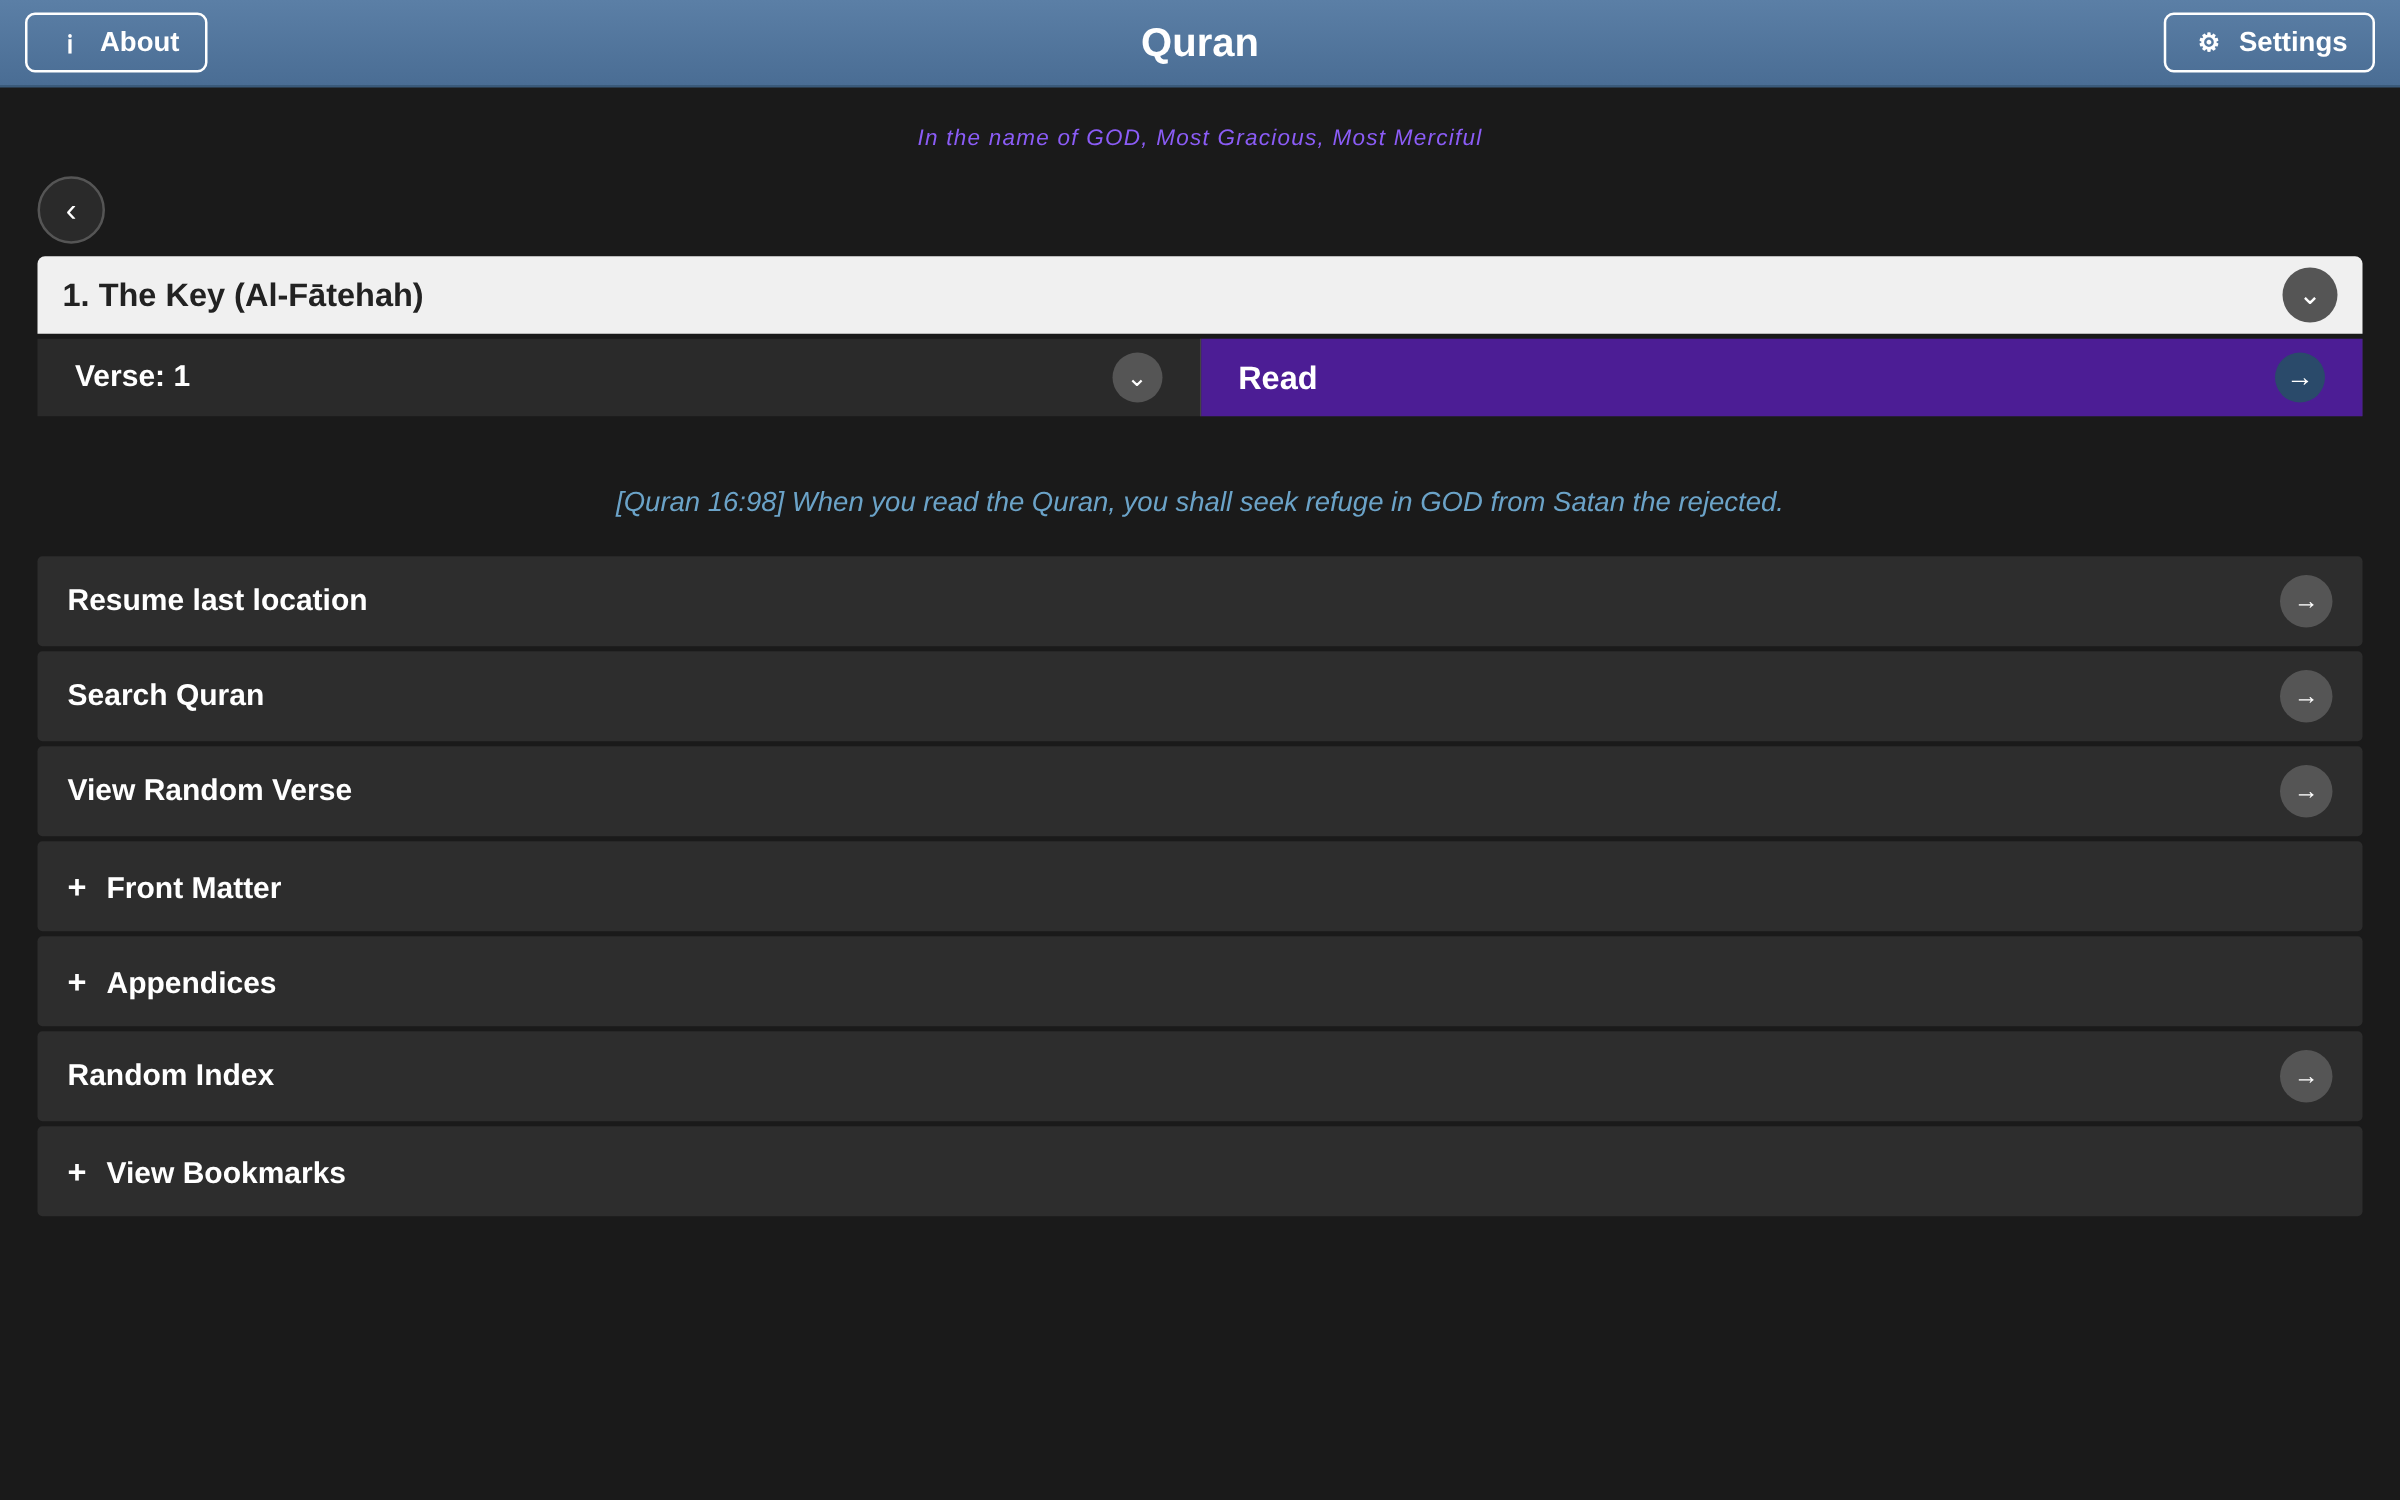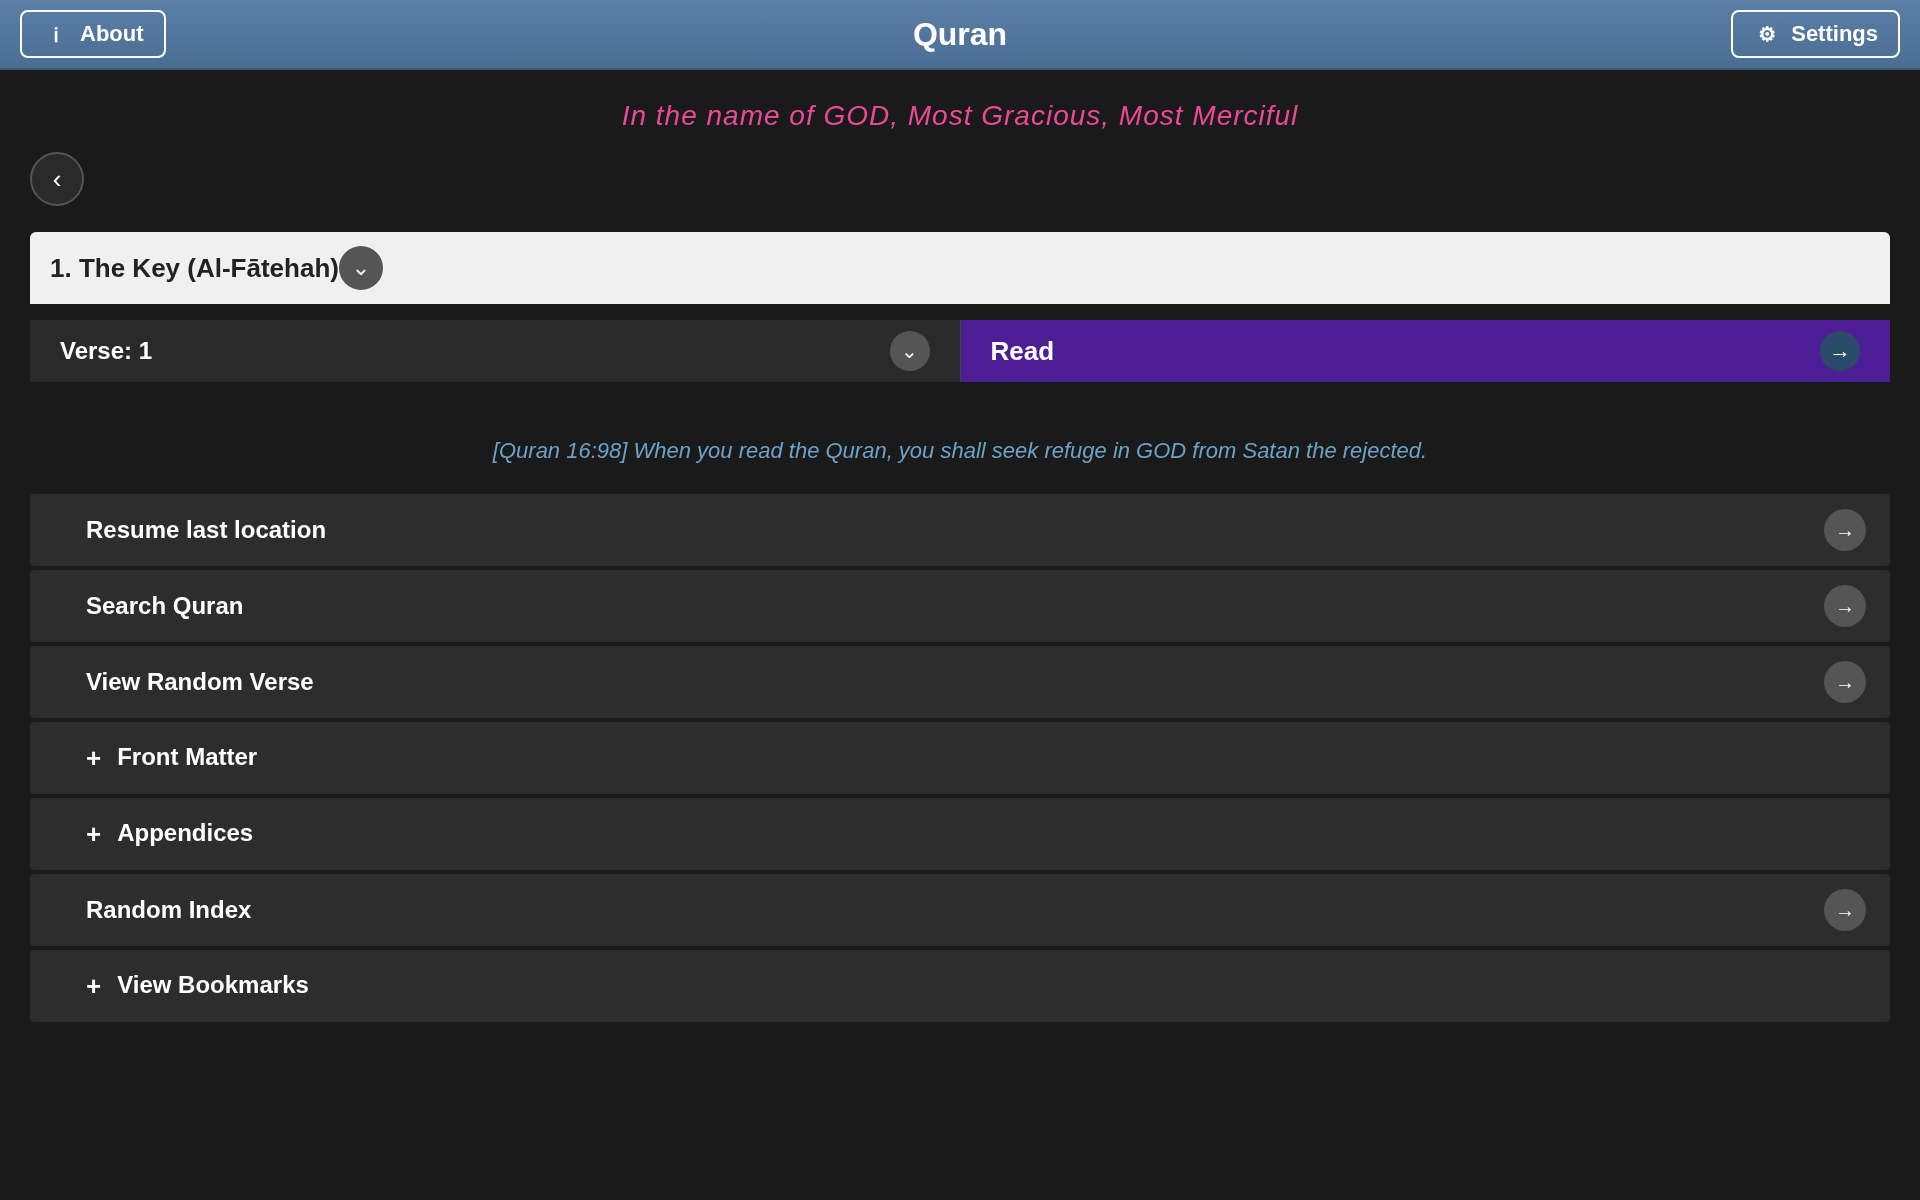--- a/index.html
+++ b/index.html
@@ -62,22 +62,22 @@
     }
 
     
     .subtitle-area {
       width: 100%;
       padding: 30px 0 10px 0;
       text-align: center;
     }
 
     .subtitle-text {
-      color: #ec4899;
-      font-size: 28px;
+      color: #8b5cf6;
+      font-size: 18px;
       font-style: italic;
       letter-spacing: 1px;
     }
 
     
     .back-area {
       padding: 10px 30px;
     }
 
     .back-btn {
@@ -89,27 +89,28 @@
       color: #ffffff;
       font-size: 26px;
       cursor: pointer;
       display: flex;
       align-items: center;
       justify-content: center;
     }
 
     
     .chapter-selector {
-      margin: 16px 30px;
+      margin: 0 30px;
       background: #f0f0f0;
       border-radius: 6px 6px 0 0;
       display: flex;
       align-items: center;
+      justify-content: space-between;
       padding: 0 20px;
-      height: 72px;
+      height: 62px;
     }
 
     .chapter-title {
       font-size: 26px;
       font-weight: bold;
       color: #222;
     }
 
     .chapter-dropdown-btn {
       width: 44px;
@@ -224,23 +225,22 @@
       padding: 0 24px;
       border-radius: 4px;
       cursor: pointer;
       border: none;
       color: #fff;
       width: 100%;
     }
 
     .menu-item-left {
       display: flex;
-      align-items: flex-start;
+      align-items: flex-end;
       gap: 16px;
-      margin-left: 32px;
     }
 
     .menu-item-label {
       font-size: 24px;
       font-weight: bold;
       color: #fff;
     }
 
     .menu-plus-icon {
       font-size: 26px;

